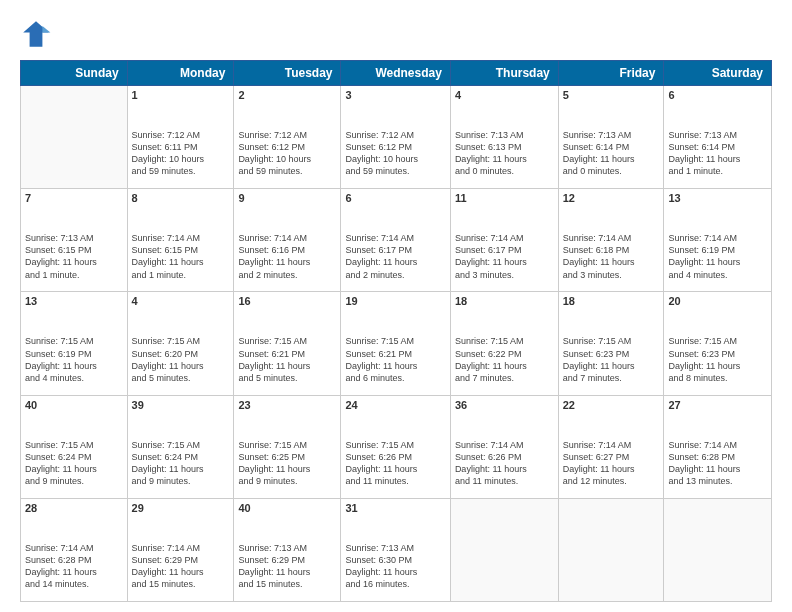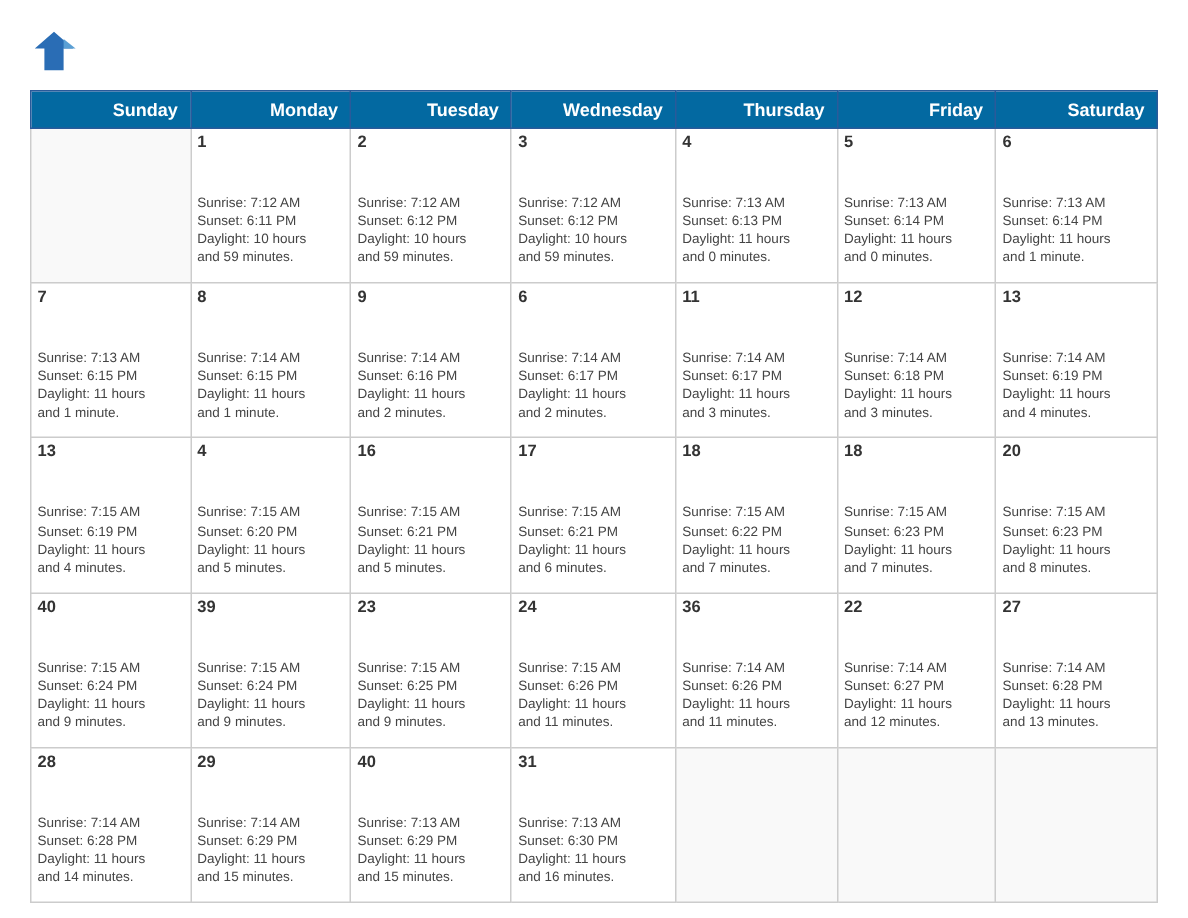--- a/index.html
+++ b/index.html
@@ -242,21 +242,21 @@
 and 5 minutes.</div>
           </td>
           <td>
             <span class="day-num">16</span>
             <div class="day-info" style="white-space: pre-line;">Sunrise: 7:15 AM
 Sunset: 6:21 PM
 Daylight: 11 hours
 and 5 minutes.</div>
           </td>
           <td>
-            <span class="day-num">17</span>
+            <span class="day-num">19</span>
             <div class="day-info" style="white-space: pre-line;">Sunrise: 7:15 AM
 Sunset: 6:21 PM
 Daylight: 11 hours
 and 6 minutes.</div>
           </td>
           <td>
             <span class="day-num">18</span>
             <div class="day-info" style="white-space: pre-line;">Sunrise: 7:15 AM
 Sunset: 6:22 PM
 Daylight: 11 hours

